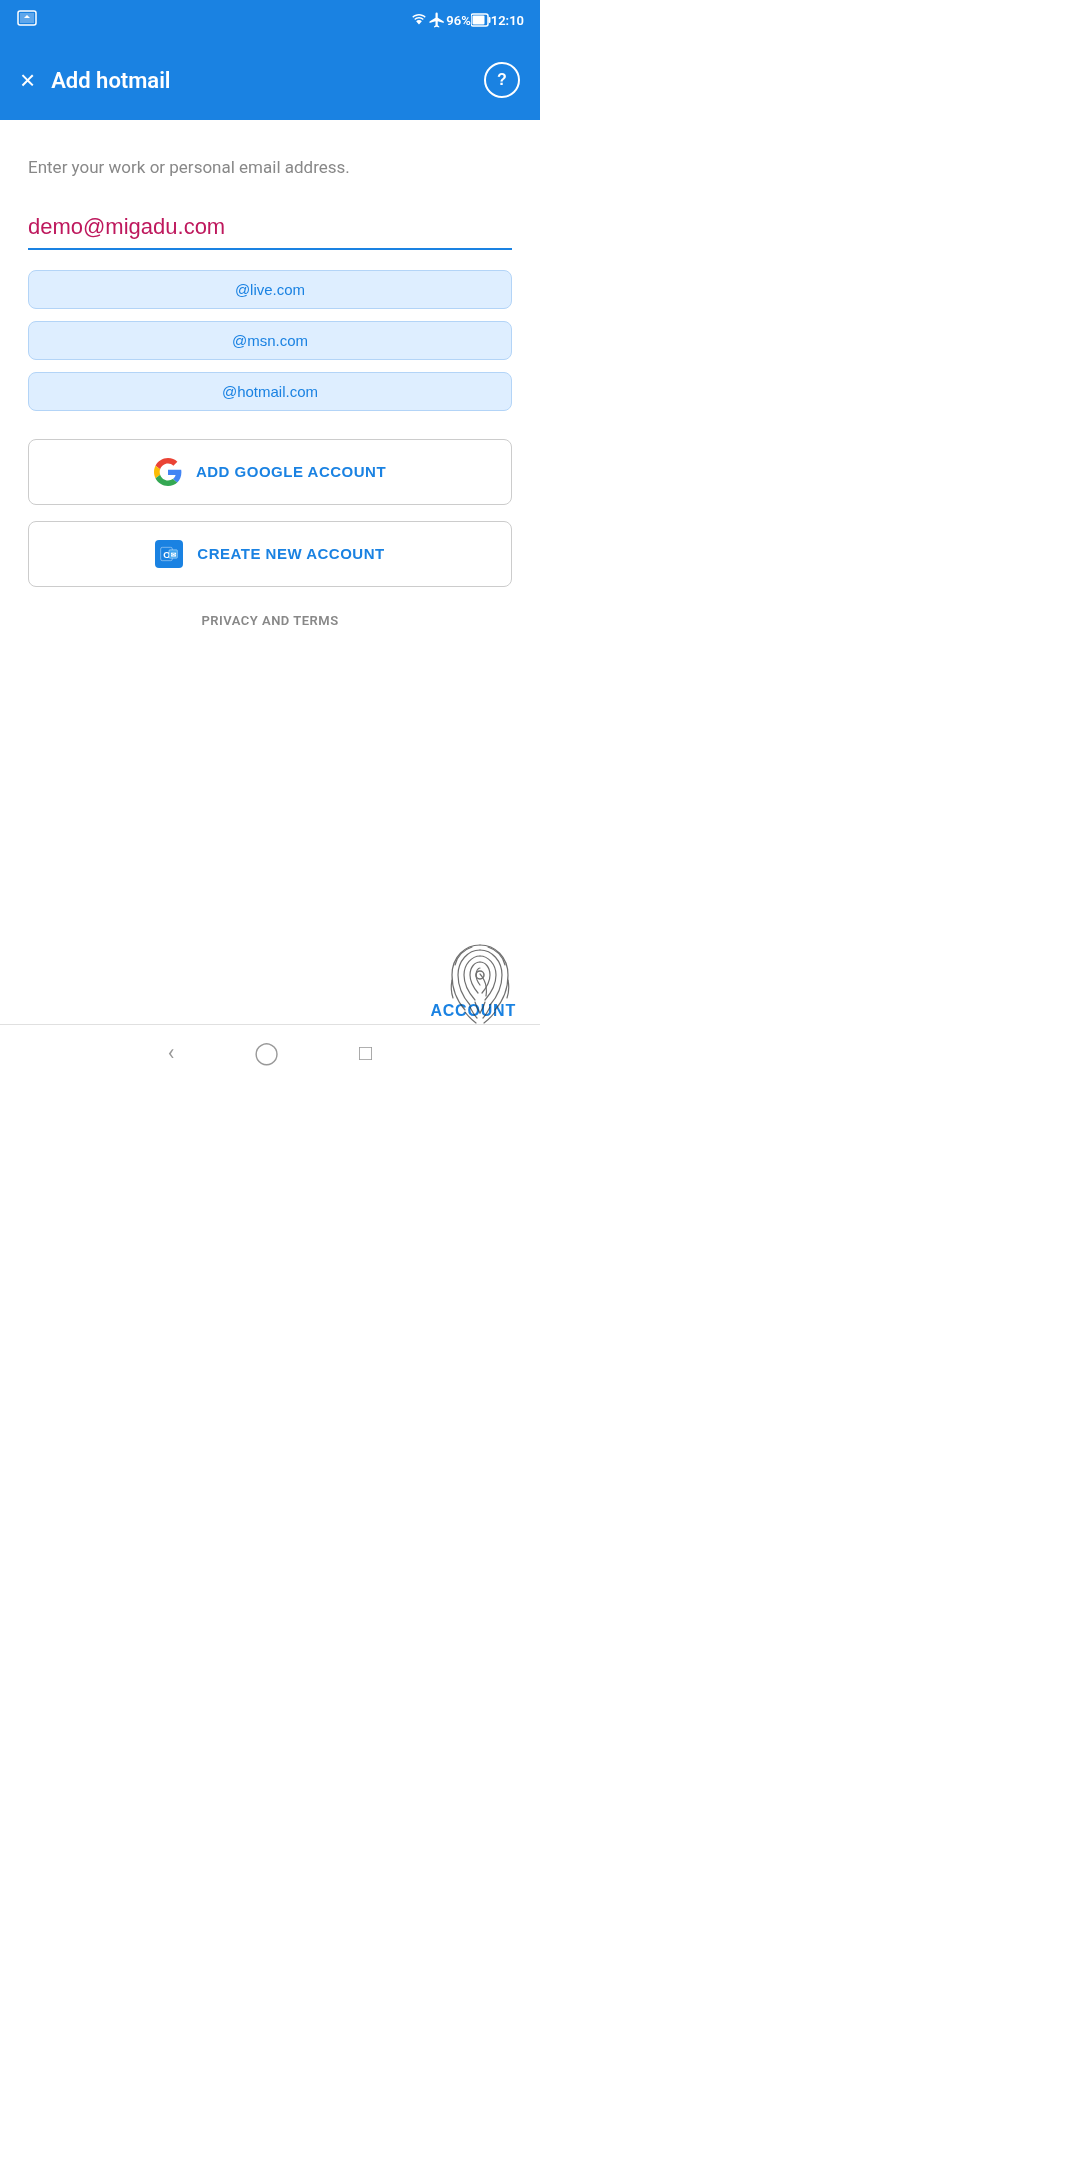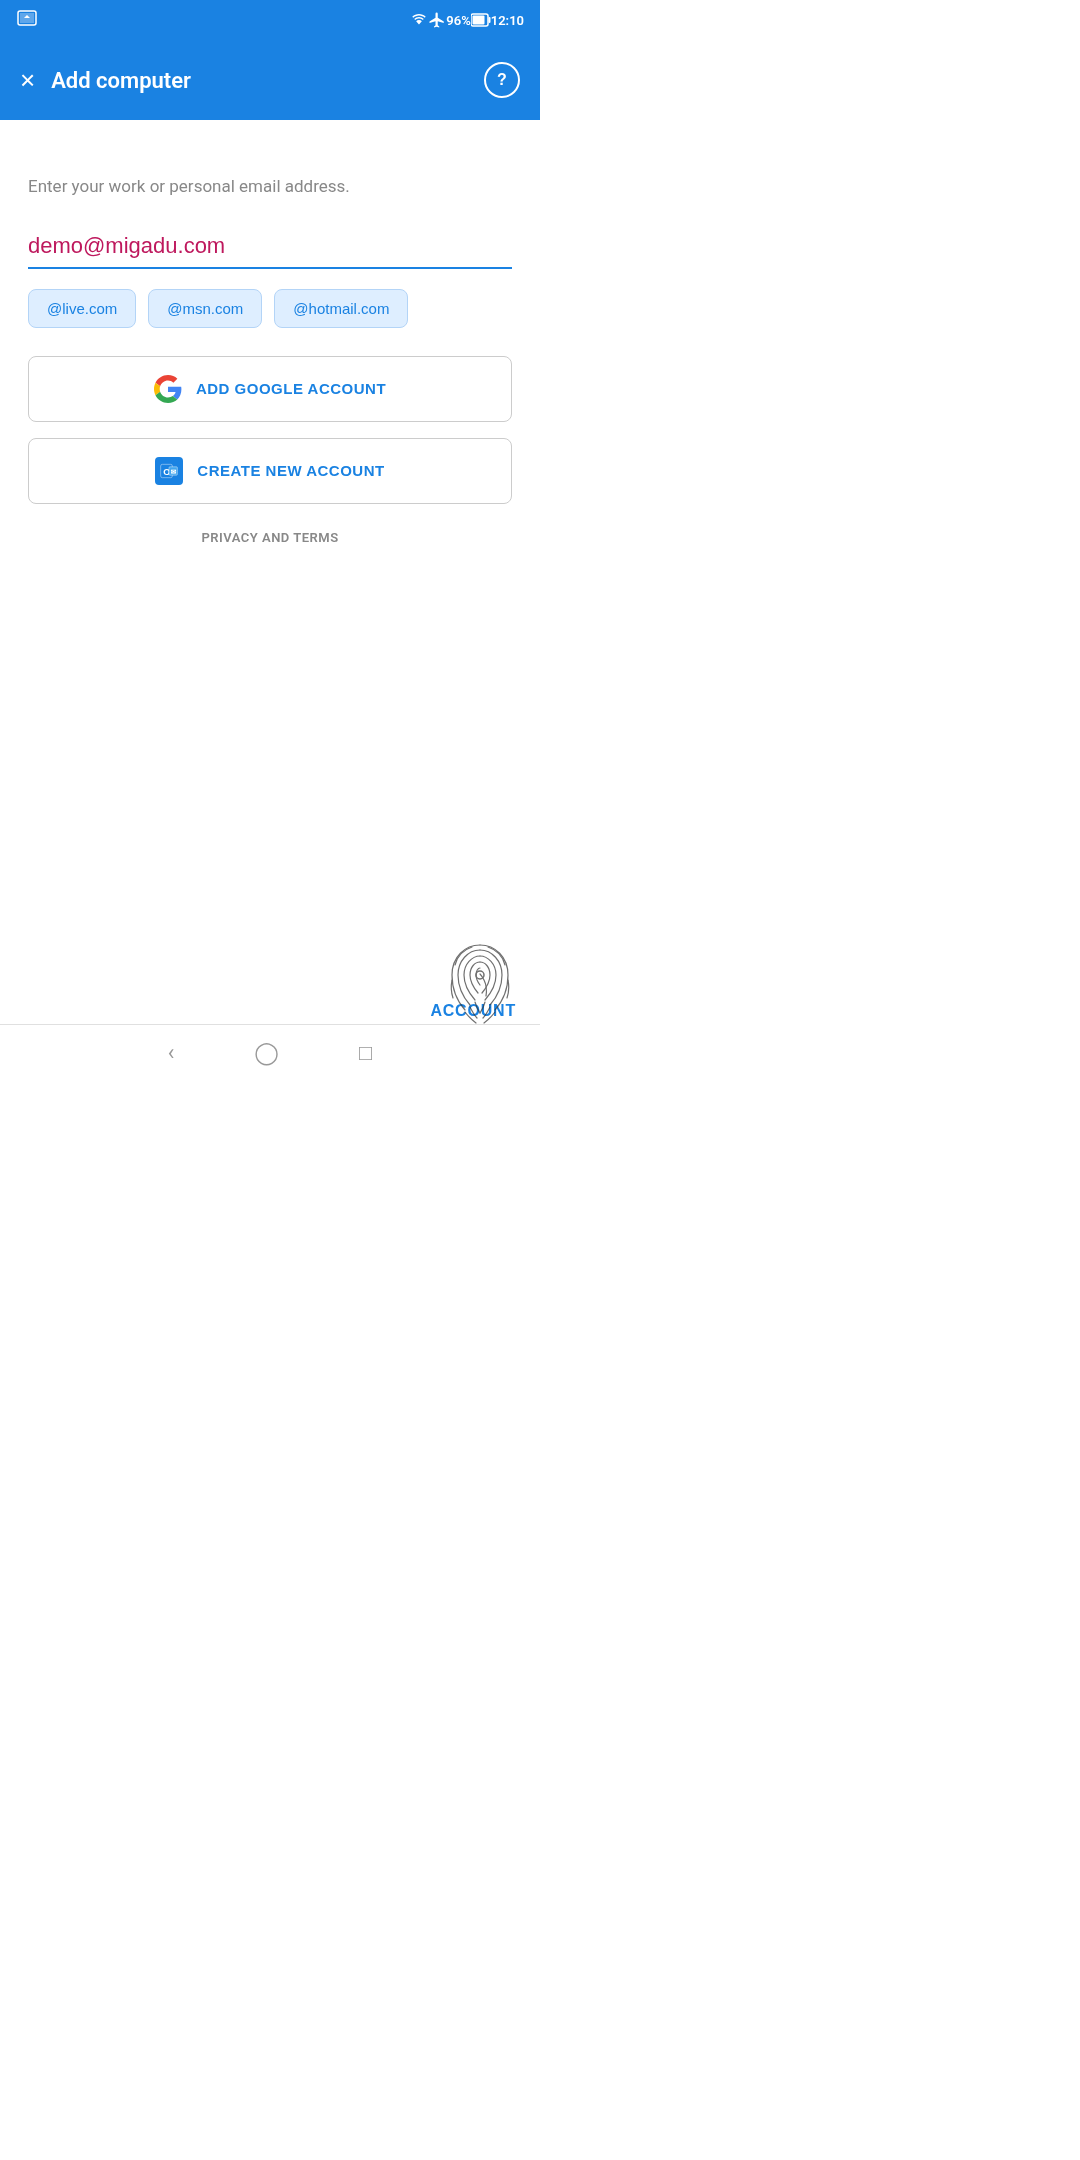--- a/index.html
+++ b/index.html
@@ -70,21 +70,20 @@
       justify-content: center;
       font-size: 16px;
       font-weight: 700;
       cursor: pointer;
     }
 
     
     .main-content {
       padding: 36px 28px 20px 28px;
       background: #fff;
-      margin-top: 19px;
     }
 
     .subtitle {
       color: #888;
       font-size: 17px;
       margin-bottom: 28px;
       line-height: 1.4;
     }
 
     .email-input-wrapper {
@@ -101,20 +100,21 @@
       outline: none;
       background: transparent;
     }
 
     
     .chips-row {
       display: flex;
       gap: 12px;
       margin-bottom: 28px;
       overflow: hidden;
+      flex-direction: column;
     }
     .chip {
       background: #deeeff;
       color: #1a82e2;
       border: 1.5px solid #b3d4f7;
       border-radius: 8px;
       padding: 10px 18px;
       font-size: 15px;
       font-weight: 500;
       cursor: pointer;
@@ -256,21 +256,21 @@
       <rect x="0" y="1" width="17" height="12" rx="2" fill="none" stroke="white" stroke-width="1.5"></rect>
       <rect x="17.5" y="4" width="2" height="6" rx="1" fill="white"></rect>
       <rect x="1.5" y="2.5" width="12" height="9" rx="1" fill="white"></rect>
     </svg>
     <span>12:10</span>
   </div>
 </div>
 
 <div class="app-bar">
   <button class="close-btn">×</button>
-  <span class="title">Add computer</span>
+  <span class="title">Add hotmail</span>
   <button class="help-btn">?</button>
 </div>
 
 <div class="main-content">
 
   <p class="subtitle">Enter your work or personal email address.</p>
 
   <div class="email-input-wrapper">
     <input class="email-input" type="email" value="demo@migadu.com" placeholder="Email address" style="">
   </div>

